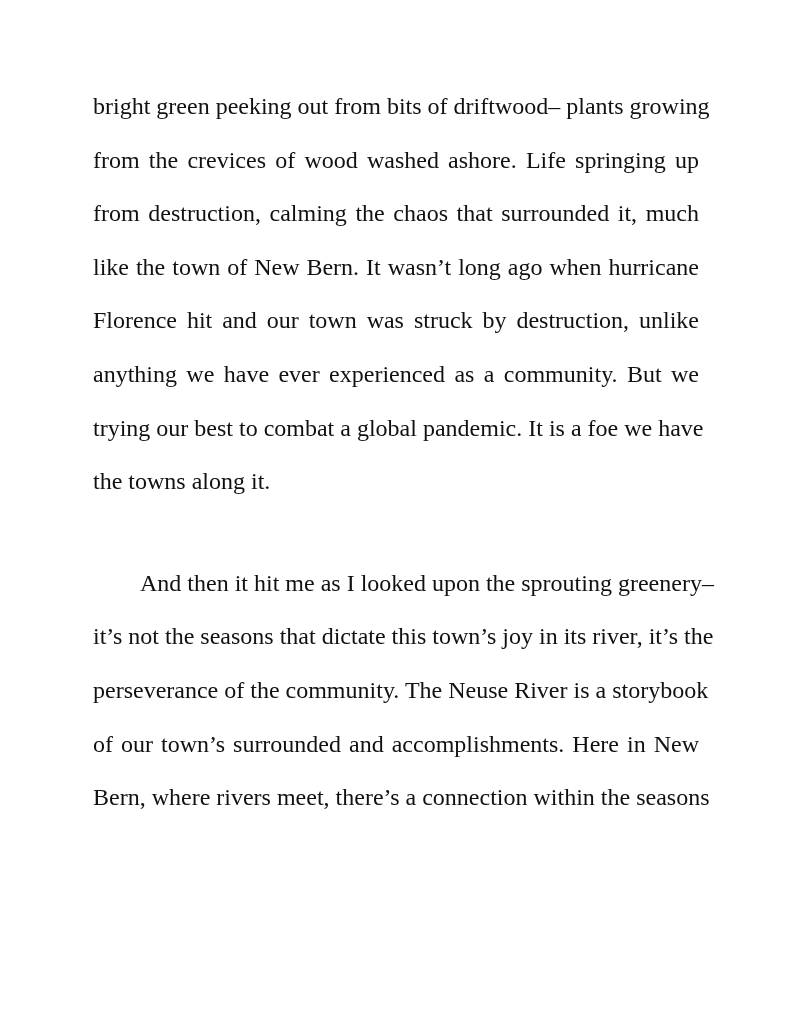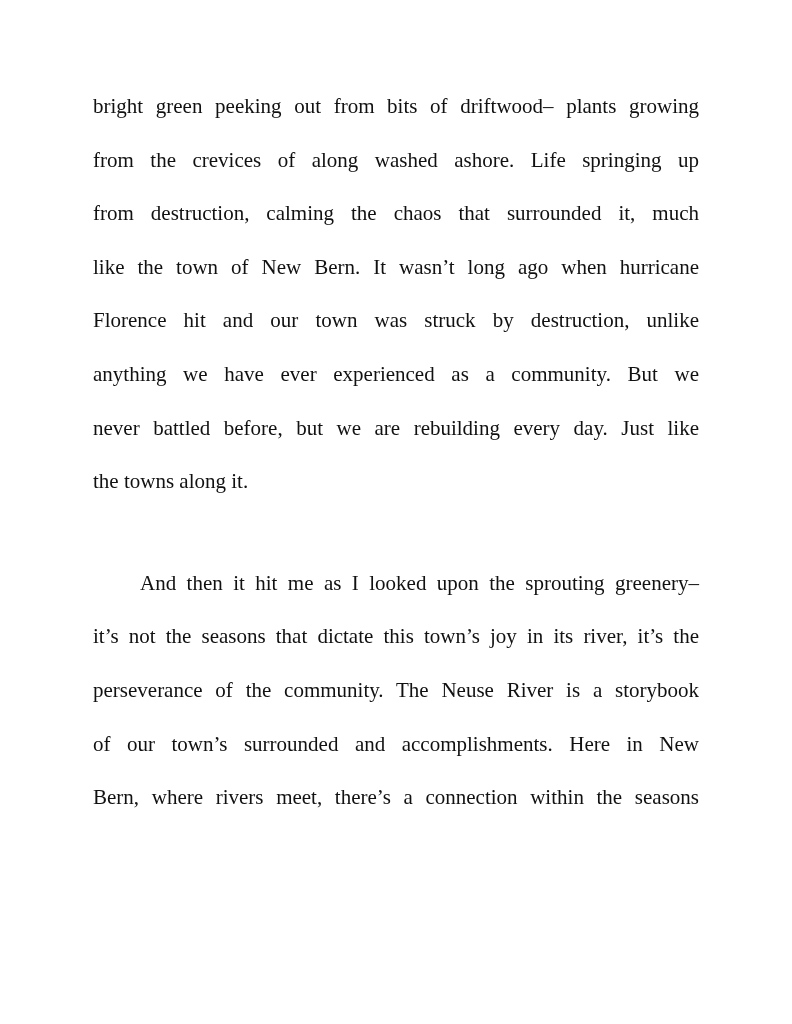--- a/index.html
+++ b/index.html
@@ -19,21 +19,21 @@
       width: 792px;
       height: 1024px;
       background: #ffffff;
     }
     .body-text {
       position: absolute;
       left: 93px;
       top: 86px;
       width: 606px;
       font-family: "Liberation Serif", "DejaVu Serif", serif;
-      font-size: 21px;
+      font-size: 24px;
       color: #111111;
     }
     .line {
       display: block;
       height: 53.6px;
       line-height: 40px;
       white-space: nowrap;
       text-align: justify;
       text-align-last: justify;
     }
@@ -46,26 +46,26 @@
     }
   </style>
 </head>
 <body>
 
 <div class="page">
   <div class="body-text">
 
     <div class="paragraph">
       <span class="line">bright green peeking out from bits of driftwood– plants growing</span>
-      <span class="line">from the crevices of along washed ashore. Life springing up</span>
+      <span class="line">from the crevices of wood washed ashore. Life springing up</span>
       <span class="line">from destruction, calming the chaos that surrounded it, much</span>
       <span class="line">like the town of New Bern. It wasn’t long ago when hurricane</span>
       <span class="line">Florence hit and our town was struck by destruction, unlike</span>
       <span class="line">anything we have ever experienced as a community. But we</span>
-      <span class="line">never battled before, but we are rebuilding every day. Just like</span>
+      <span class="line">trying our best to combat a global pandemic. It is a foe we have</span>
       <span class="line last">the towns along it.</span>
     </div>
 
     <div class="paragraph">
       <span class="line indent">And then it hit me as I looked upon the sprouting greenery–</span>
       <span class="line">it’s not the seasons that dictate this town’s joy in its river, it’s the</span>
       <span class="line">perseverance of the community. The Neuse River is a storybook</span>
       <span class="line">of our town’s surrounded and accomplishments. Here in New</span>
       <span class="line">Bern, where rivers meet, there’s a connection within the seasons</span>
     </div>

